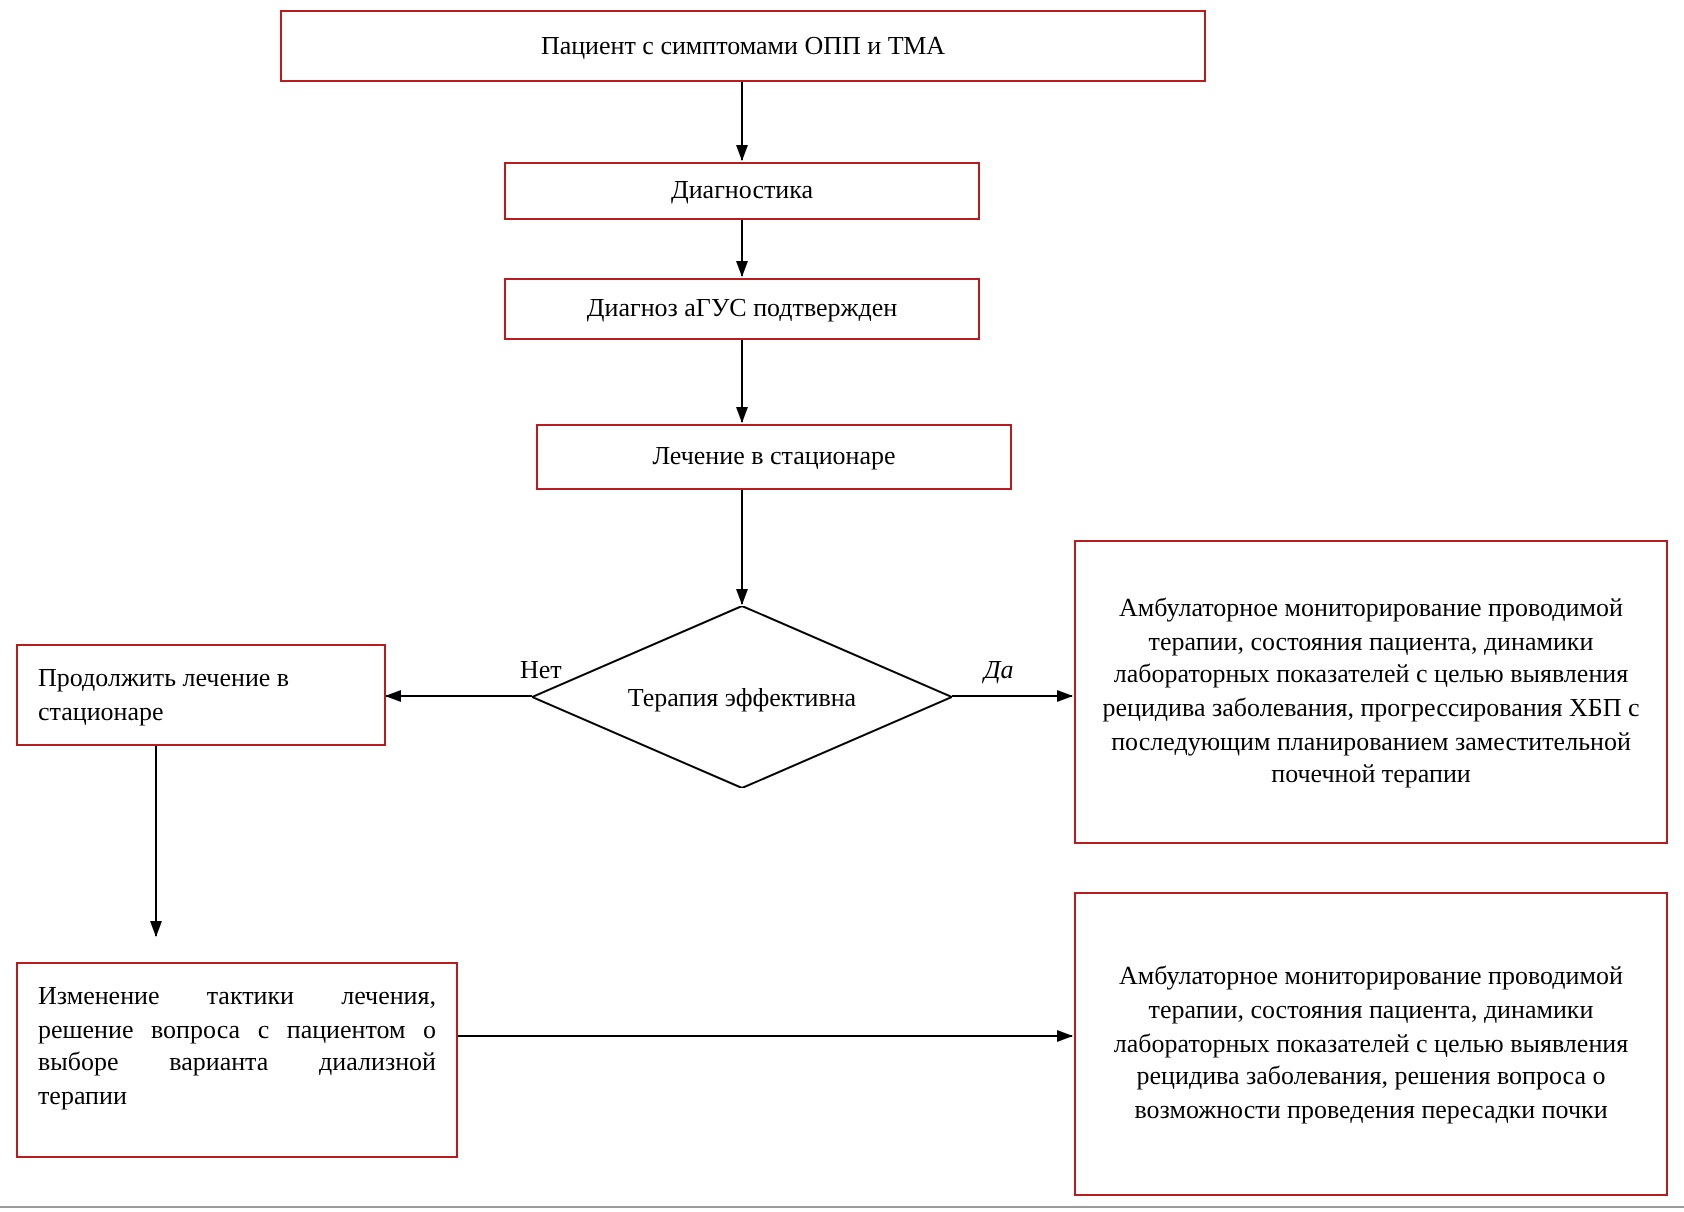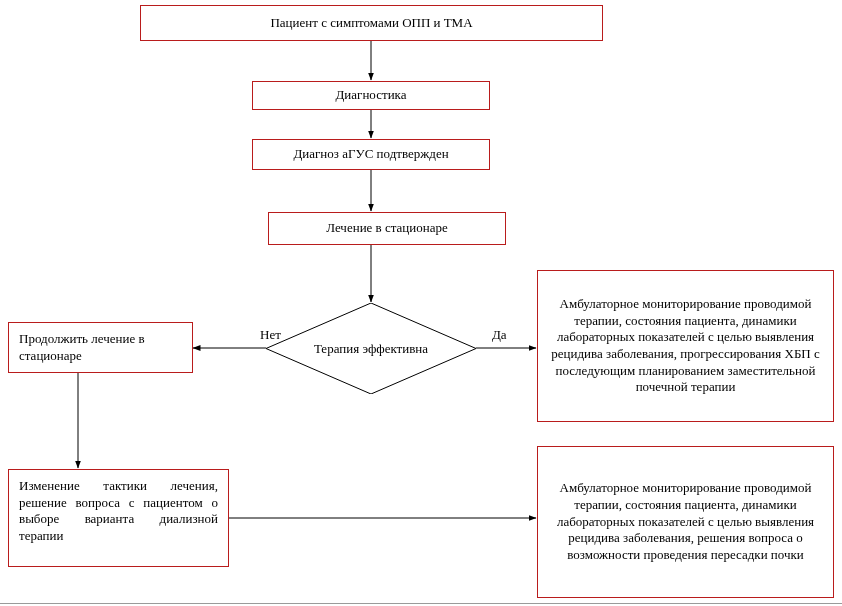--- a/index.html
+++ b/index.html
@@ -32,20 +32,21 @@
     padding: 3px 6px;
   }
   .node.left {
     text-align: left;
     justify-content: flex-end;
   }
   .node.justify {
     display: block;
     text-align: justify;
     text-align-last: left;
+    margin-top: 12px;
   }
   .diamond-wrap {
     position: absolute;
   }
   .diamond-shape {
     position: absolute;
     left: 0; top: 0;
     width: 100%; height: 100%;
   }
   .diamond-label {
@@ -132,21 +133,21 @@
     <svg class="diamond-shape" viewBox="0 0 210 91" preserveAspectRatio="none">
       <polygon points="105,0 210,45.5 105,91 0,45.5" fill="#ffffff" stroke="#000000" stroke-width="1"></polygon>
     </svg>
     <div class="diamond-label">
       <span>Терапия эффективна</span>
     </div>
   </div>
 
   <div class="edge-label" style="left:212px; top:327px;margin-left:48px;">Нет</div>
 
-  <div class="edge-label" style="left:492px; top:327px;">Да</div>
+  <div class="edge-label" style="left:492px; top:327px;font-style:italic;">Да</div>
 
   <div class="node left" style="left:8px; top:322px; width:185px; height:51px; padding-left:10px;">
     <span>Продолжить лечение в стационаре</span>
   </div>
 
   <div class="node justify" style="left:8px; top:469px; width:221px; height:98px; padding:8px 10px;">
     <span>Изменение тактики лечения, решение вопроса с пациентом о выборе варианта диализной терапии</span>
   </div>
 
   <div class="node" style="left:537px; top:270px; width:297px; height:152px; padding:8px 10px;">

